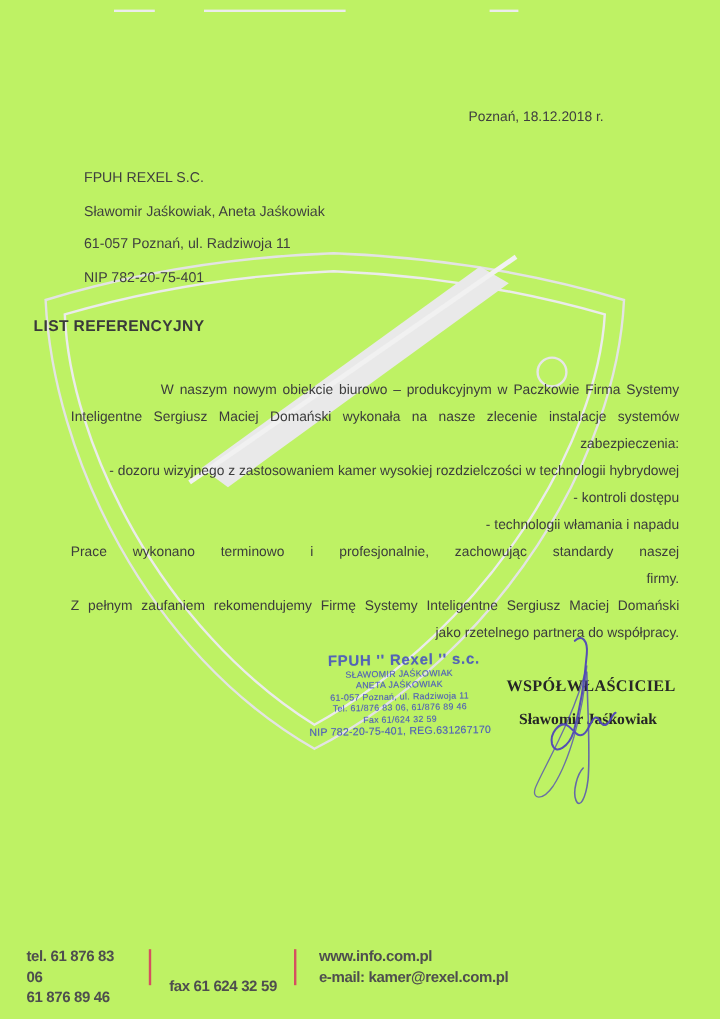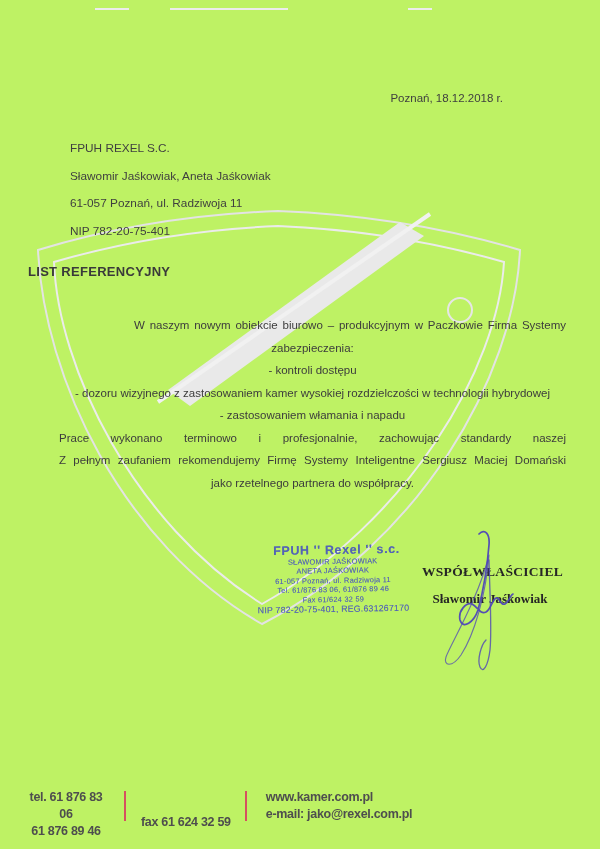--- a/index.html
+++ b/index.html
@@ -24,21 +24,21 @@
     position:absolute;left:0;top:264px;width:100%;z-index:2;
     text-align:left;font-size:13px;font-weight:600;
     letter-spacing:.3px;color:#3a3a3a;padding-left:28px;
   }
   .body-text{
     position:absolute;left:59px;top:314px;width:507px;z-index:2;
     font-size:11.5px;line-height:22.5px;color:#3c3c3c;
   }
   .line{white-space:normal;}
   .jl{text-align:justify;text-align-last:justify;-moz-text-align-last:justify;}
-  .ll{text-align:center;}
+  .ll{text-align:right;}
   .nw{white-space:nowrap;}
   .indent{padding-left:75px;}
 
   .stamp{
     position:absolute;left:244px;top:543px;width:178px;z-index:3;
     text-align:center;color:var(--stamp-ink,#4a58bd);
     transform:rotate(-1deg);opacity:.92;
     text-shadow:0 0 .6px rgba(74,88,189,.55);
   }
   .stamp-company{font-size:12.5px;font-weight:700;letter-spacing:.6px;margin-left:8px;white-space:nowrap;}
@@ -53,21 +53,21 @@
   .cosign-name{font-size:13px;font-weight:700;margin-top:11px;white-space:nowrap;}
 
   .signature{position:absolute;left:0;top:0;z-index:4;pointer-events:none;}
 
   .footer{
     position:absolute;left:22px;top:789px;z-index:2;
     display:flex;align-items:flex-start;
     font-size:12.5px;font-weight:700;letter-spacing:-.3px;
     line-height:17px;color:#4e4e4e;
   }
-  .footer .tel{width:88px;text-align:center;}
+  .footer .tel{width:88px;text-align:left;}
   .footer .sep{width:2px;height:30px;background:var(--footer-divider,#d55060);margin:2px 0 0 14px;}
   .footer .fax{margin-left:15px;white-space:nowrap;margin-top:25px;}
   .footer .web{margin-left:19px;text-align:left;white-space:nowrap;}
 </style>
 </head>
 <body>
 
 <div class="page">
 
   <svg class="wm" width="600" height="849" viewBox="0 0 600 849" aria-hidden="true">
@@ -88,27 +88,29 @@
     <div>FPUH REXEL S.C.</div>
     <div>Sławomir Jaśkowiak, Aneta Jaśkowiak</div>
     <div>61-057 Poznań, ul. Radziwoja 11</div>
     <div>NIP 782-20-75-401</div>
   </div>
 
   <div class="title">LIST REFERENCYJNY</div>
 
   <div class="body-text">
     <div class="line jl indent">W naszym nowym obiekcie biurowo – produkcyjnym w Paczkowie Firma Systemy</div>
+    <div class="line jl">Inteligentne Sergiusz Maciej Domański wykonała na nasze zlecenie instalacje systemów</div>
     <div class="line ll">zabezpieczenia:</div>
 
+    <div class="line ll nw">- dozoru wizyjnego z zastosowaniem kamer wysokiej rozdzielczości w technologii hybrydowej</div>
     <div class="line ll nw">- kontroli dostępu</div>
-    <div class="line ll nw">- dozoru wizyjnego z zastosowaniem kamer wysokiej rozdzielczości w technologii hybrydowej</div>
-    <div class="line ll nw">- zastosowaniem włamania i napadu</div>
+    <div class="line ll nw">- technologii włamania i napadu</div>
 
     <div class="line jl">Prace wykonano terminowo i profesjonalnie, zachowując standardy naszej</div>
+    <div class="line ll">firmy.</div>
 
     <div class="line jl">Z pełnym zaufaniem rekomendujemy Firmę Systemy Inteligentne Sergiusz Maciej Domański</div>
     <div class="line ll">jako rzetelnego partnera do współpracy.</div>
   </div>
 
   <div class="stamp">
     <div class="stamp-company">FPUH '' Rexel '' s.c.</div>
     <div class="stamp-line">SŁAWOMIR JAŚKOWIAK</div>
     <div class="stamp-line">ANETA JAŚKOWIAK</div>
     <div class="stamp-line">61-057 Poznań, ul. Radziwoja 11</div>
@@ -132,18 +134,18 @@
 
   <div class="footer">
     <div class="tel">
       <div>tel. 61 876 83 06</div>
       <div>61 876 89 46</div>
     </div>
     <div class="sep"></div>
     <div class="fax">fax 61 624 32 59</div>
     <div class="sep"></div>
     <div class="web">
-      <div>www.kamer.com.pl</div>
-      <div>e-mail: jako@rexel.com.pl</div>
+      <div>www.info.com.pl</div>
+      <div>e-mail: kamer@rexel.com.pl</div>
     </div>
   </div>
 
 </div>
 
 </body></html>

